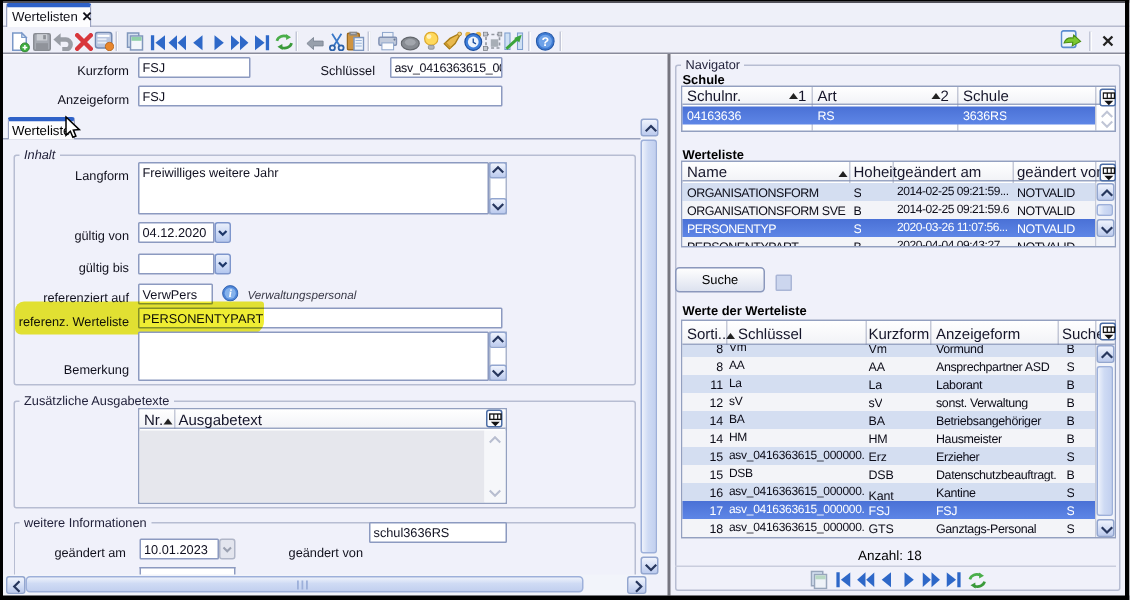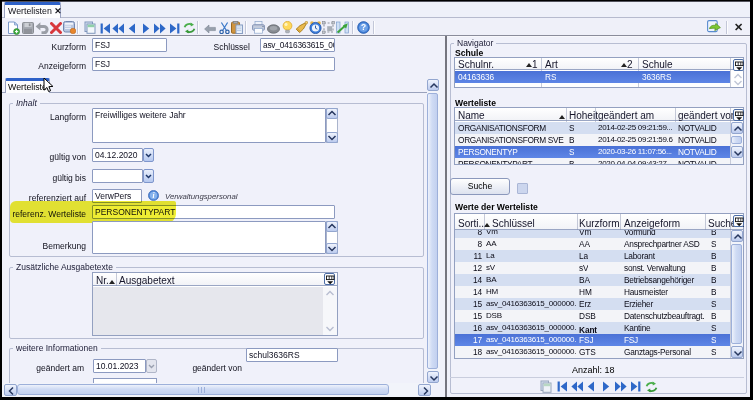--- a/index.html
+++ b/index.html
@@ -551,21 +551,21 @@
     <div class="row rw" style="top:96px;width:275px;height:12px;">
       <div class="cell" style="left:0px;top:1px;width:27px;text-align:right;">15</div>
       <div class="cell" style="left:31px;top:1px;width:90px;font-size:8px;letter-spacing:-0.2px;">DSB</div>
       <div class="cell" style="left:124px;top:1px;">DSB</div>
       <div class="cell" style="left:169px;top:1px;width:80px;letter-spacing:-0.25px;">Datenschutzbeauftragt...</div>
       <div class="cell" style="left:256px;top:1px;">B</div>
     </div>
     <div class="row rb" style="top:108px;width:275px;height:12px;">
       <div class="cell" style="left:0px;top:1px;width:27px;text-align:right;">16</div>
       <div class="cell" style="left:31px;top:1px;width:90px;font-size:8px;letter-spacing:-0.2px;">asv_0416363615_000000...</div>
-      <div class="cell" style="left:124px;top:3px;font-weight:bold;">Kant</div>
+      <div class="cell" style="left:124px;top:3px;">Kant</div>
       <div class="cell" style="left:169px;top:1px;width:80px;letter-spacing:-0.25px;">Kantine</div>
       <div class="cell" style="left:256px;top:1px;">S</div>
     </div>
     <div class="row rs" style="top:120px;width:275px;height:12px;">
       <div class="cell" style="left:0px;top:1px;width:27px;text-align:right;">17</div>
       <div class="cell" style="left:31px;top:1px;width:90px;font-size:8px;letter-spacing:-0.2px;">asv_0416363615_000000...</div>
       <div class="cell" style="left:124px;top:1px;">FSJ</div>
       <div class="cell" style="left:169px;top:1px;width:80px;letter-spacing:-0.25px;">FSJ</div>
       <div class="cell" style="left:256px;top:1px;">S</div>
     </div>

